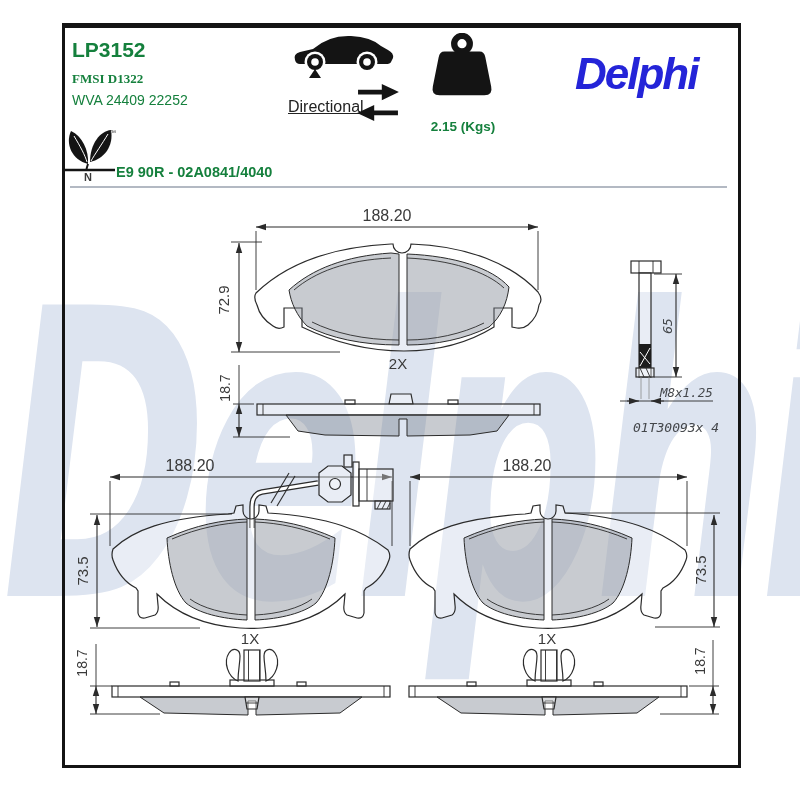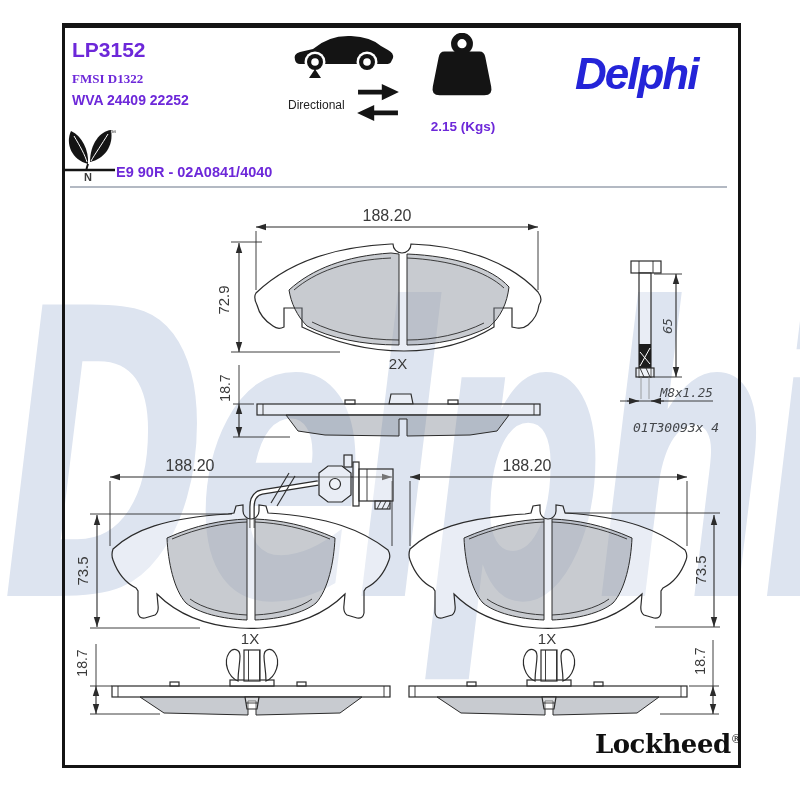--- a/index.html
+++ b/index.html
@@ -6,25 +6,25 @@
     font-family:"Liberation Sans",sans-serif;}
   #stage{position:absolute;inset:0;width:800px;height:800px;}
   
   .watermark{position:absolute;left:2px;top:258px;z-index:0;white-space:nowrap;
     font-family:"DejaVu Sans",sans-serif;font-weight:bold;font-style:italic;
     font-size:400px;line-height:1;letter-spacing:-18px;color:var(--watermark,#dfe5f0);
     transform:scaleX(0.62);transform-origin:0 0;pointer-events:none;}
   
   .frame{position:absolute;left:62px;top:23px;width:679px;height:745px;box-sizing:border-box;
     border:3px solid #141414;border-top-width:5px;z-index:5;pointer-events:none;}
-  .hdr{position:absolute;z-index:2;color:#6d28d9;}
+  .hdr{position:absolute;z-index:2;color:#15803d;}
   .pn{left:72px;top:38px;font-size:21px;font-weight:bold;}
   .fmsi{left:72px;top:71px;font-size:13px;font-weight:bold;font-family:Liberation Serif, serif;}
-  .wva{left:72px;top:92px;font-size:14px;font-weight:bold;}
-  .dirlab{left:288px;top:98px;font-size:12px;color:#222;}
+  .wva{left:72px;top:92px;font-size:14px;font-weight:normal;}
+  .dirlab{left:288px;top:98px;font-size:16px;color:#222;text-decoration:underline;}
   .kglab{left:417px;top:119px;width:92px;text-align:center;font-size:13.5px;font-weight:bold;}
   .logo{left:575px;top:49px;font-size:44px;font-weight:bold;font-style:italic;letter-spacing:-2px;
     color:var(--delphi-blue,#2424d8);font-family:"Liberation Sans",sans-serif;}
   .e9{left:116px;top:164px;font-size:14.5px;font-weight:bold;}
   .sep{position:absolute;left:70px;top:186px;width:657px;height:1.5px;background:#b3b9c3;z-index:2;}
   .lockheed{position:absolute;left:595px;top:729px;width:140px;text-align:right;z-index:2;
     font-family:"DejaVu Serif",serif;font-weight:bold;font-size:26px;letter-spacing:-0.5px;color:#101010;}
   .lockheed sup{font-size:11px;font-weight:normal;}
   .icon{position:absolute;z-index:2;}
   svg text{font-family:"Liberation Sans",sans-serif;fill:#3a3a3a;}
@@ -238,18 +238,15 @@
     <g>
       <use href="#sideView" x="297"></use>
       <line class="thin" x1="713" y1="640" x2="713" y2="686"></line>
       <line class="ln" x1="713" y1="686" x2="713" y2="714" marker-start="url(#arr)" marker-end="url(#arr)"></line>
       <line class="thin" x1="689" y1="686" x2="719" y2="686"></line>
       <line class="thin" x1="660" y1="714" x2="719" y2="714"></line>
       <text transform="rotate(-90 705 661)" x="705" y="661" font-size="14" text-anchor="middle">18.7</text>
     </g>
   </svg>
 
-  <div class="lockheed">
-    <span>Lockheed</span><sup>®</sup>
-  </div>
 
   <div class="frame"></div>
 </div>
 
 </body></html>

